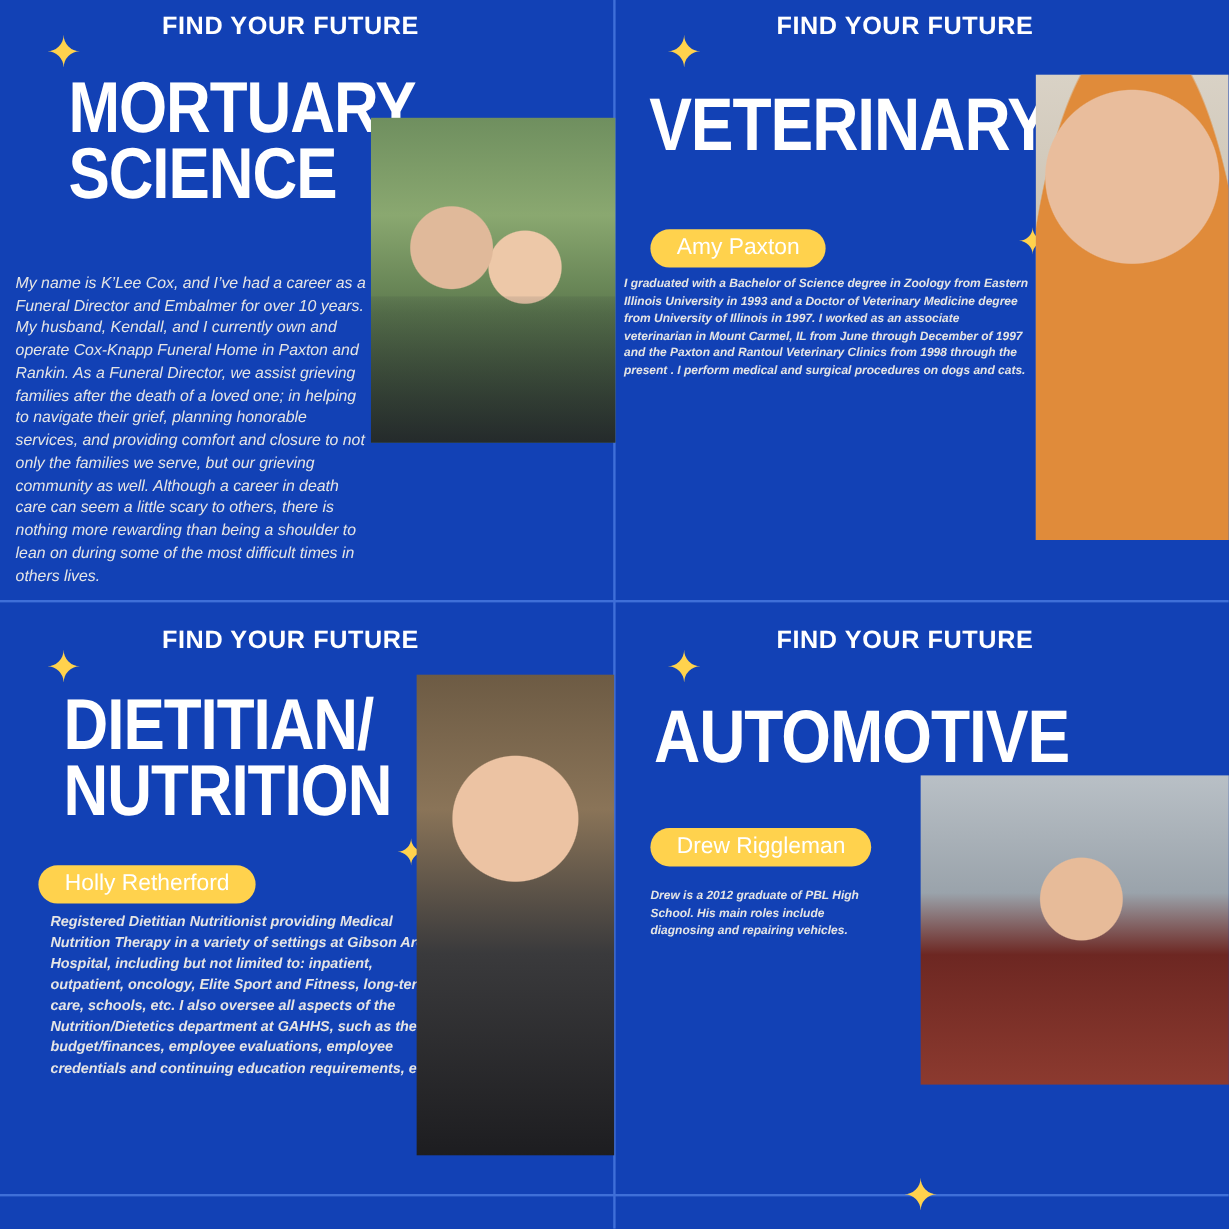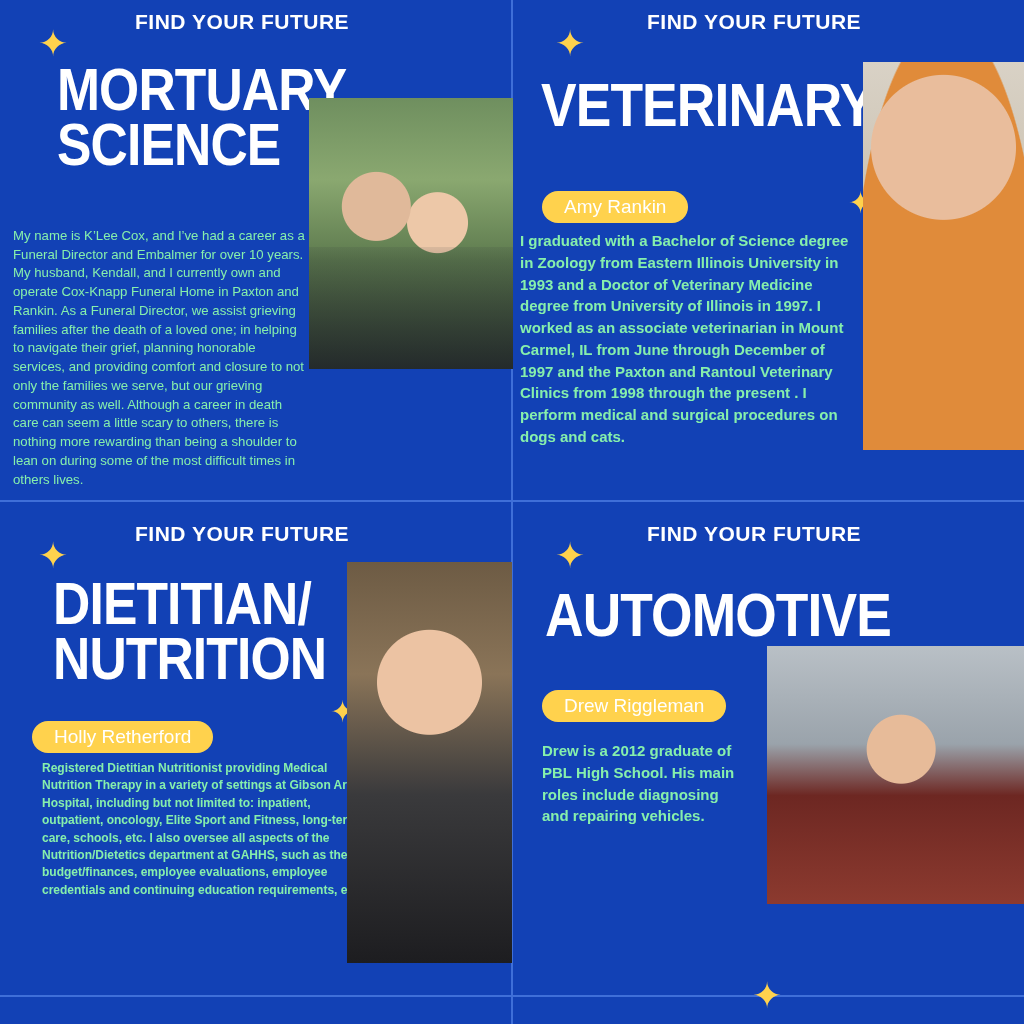--- a/index.html
+++ b/index.html
@@ -79,33 +79,34 @@
     color: #ffffff;
     border-radius: 16px;
     font-size: 19px;
     font-weight: normal;
     padding: 5px 22px;
     white-space: nowrap;
     box-sizing: border-box;
   }
   .body-text {
     position: absolute;
-    color: #86efac;
+    color: #e5e5e5;
     font-size: 13.2px;
     line-height: 1.42;
+    font-style: italic;
   }
   .body-text.bold {
     font-weight: bold;
     font-size: 12px;
     line-height: 1.45;
     margin-left: 32px;
   }
   .body-text.bold-sm {
     font-weight: bold;
-    font-size: 15px;
+    font-size: 10px;
     line-height: 1.45;
   }
   .photo {
     position: absolute;
     overflow: hidden;
     background: #3a4a3c;
   }
   .sparkle {
     position: absolute;
     color: #ffd24d;
@@ -166,21 +167,21 @@
     <div class="photo" style="left:309px; top:98px; width:204px; height:271px;">
       <div class="ph-couple"></div>
     </div>
   </div>
 
   <div class="quad q2">
     <div class="find-future" style="left:134px; top:10px;">FIND YOUR FUTURE</div>
     <div class="sparkle big" style="left:42px; top:26px;">✦</div>
     <div class="title" style="left:28px; top:76px; font-size:62px;">VETERINARY</div>
     <div class="sparkle" style="left:335px; top:188px;">✦</div>
-    <div class="name-pill" style="left:29px; top:191px;">Amy Rankin</div>
+    <div class="name-pill" style="left:29px; top:191px;">Amy Paxton</div>
     <div class="body-text bold-sm" style="left:7px; top:230px; width:337px;">I graduated with a Bachelor of Science degree in Zoology from Eastern Illinois University in 1993 and a Doctor of Veterinary Medicine degree from University of Illinois in 1997.  I worked as an associate veterinarian in Mount Carmel, IL from June through December of 1997 and the Paxton and Rantoul Veterinary Clinics from 1998 through the present .  I perform medical and surgical procedures on dogs and cats.</div>
     <div class="photo" style="left:350px; top:62px; width:161px; height:388px;">
       <div class="ph-vet"></div>
     </div>
   </div>
 
   <div class="quad q3">
     <div class="find-future" style="left:135px; top:20px;">FIND YOUR FUTURE</div>
     <div class="sparkle big" style="left:38px; top:36px;">✦</div>
     <div class="title" style="left:53px; top:74px;">DIETITIAN/</div>

